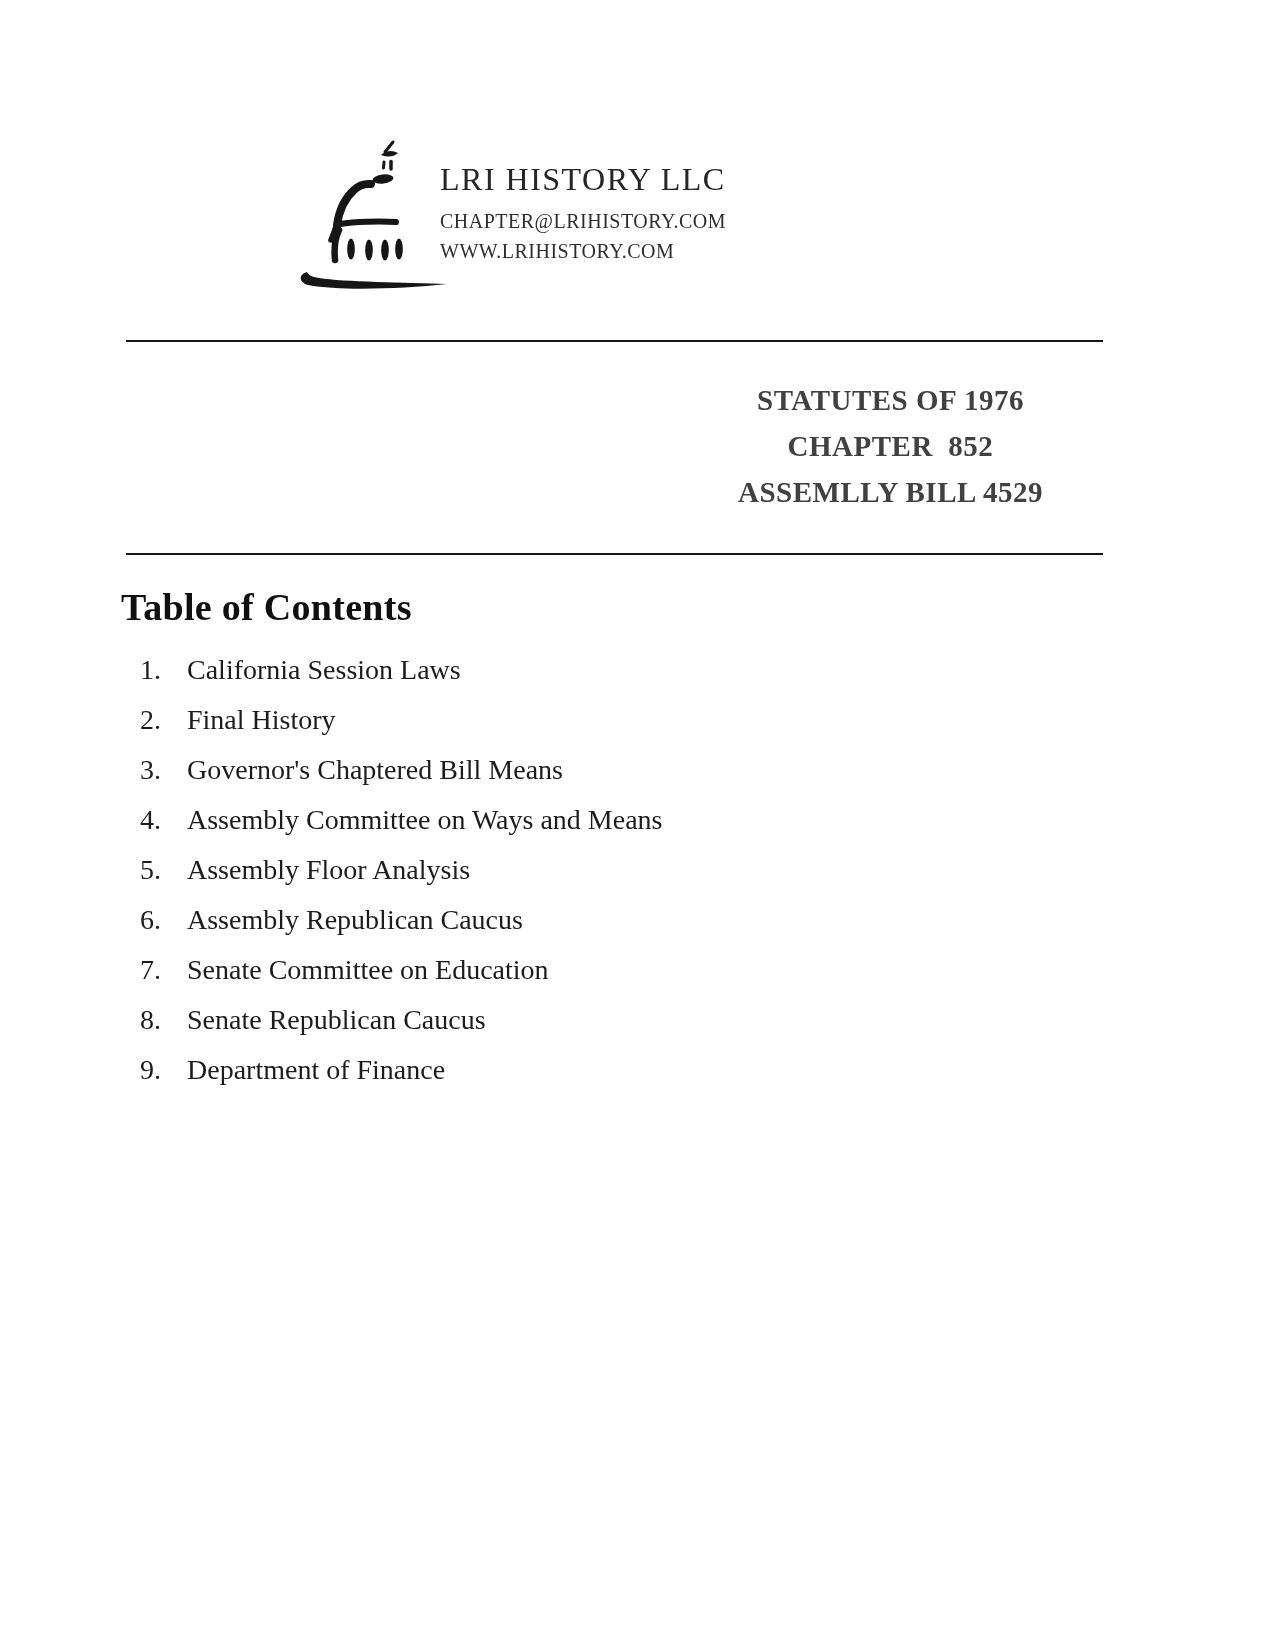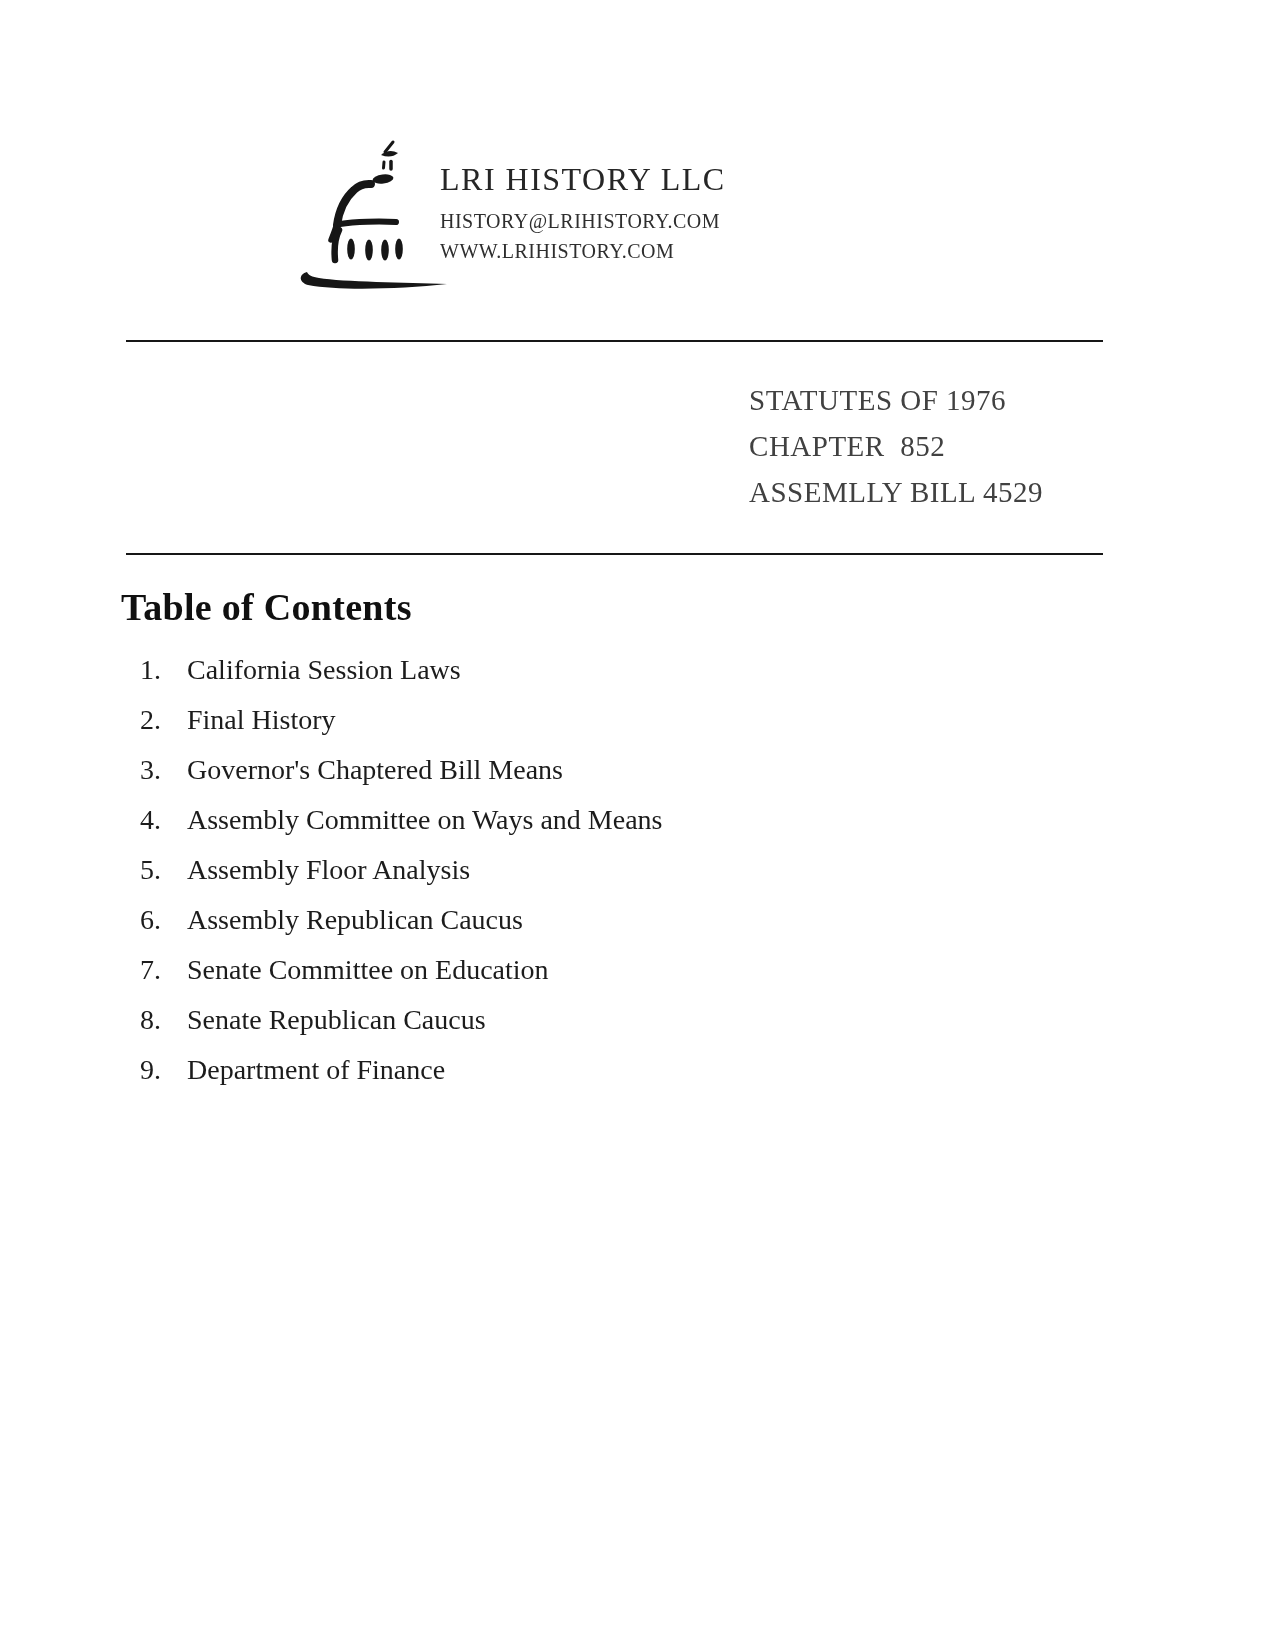--- a/index.html
+++ b/index.html
@@ -57,22 +57,22 @@
     background: #161616;
   }
   .rule-1 { top: 340px; }
   .rule-2 { top: 553px; }
 
   
   .title-block {
     position: absolute;
     right: 233px;
     top: 377px;
-    text-align: left;
-    font-weight: normal;
+    text-align: center;
+    font-weight: bold;
     font-size: 29px;
     line-height: 46px;
     color: #414141;
     letter-spacing: 0.5px;
   }
   .title-line { white-space: pre; }
 
   
   .toc-heading {
     position: absolute;
@@ -130,21 +130,21 @@
       <ellipse cx="104" cy="121" rx="3.8" ry="10.5" fill="#161616" stroke="none"></ellipse>
 
       <path d="M12,144 C4,146 3,154 13,157 C45,163 105,161 152,156
                C110,154.5 48,154 24,150 C17,149 13,147 12,144 Z" fill="#161616" stroke="none"></path>
     </g>
   </svg>
 </div>
 
 <div class="header-text">
   <div class="company">LRI HISTORY LLC</div>
-  <div class="contact first">HISTORY@LRIHISTORY.COM</div>
+  <div class="contact first">CHAPTER@LRIHISTORY.COM</div>
   <div class="contact">WWW.LRIHISTORY.COM</div>
 </div>
 
 <div class="rule rule-1"></div>
 <div class="rule rule-2"></div>
 
 <div class="title-block">
   <div class="title-line">STATUTES OF 1976</div>
   <div class="title-line">CHAPTER  852</div>
   <div class="title-line">ASSEMLLY BILL 4529</div>

